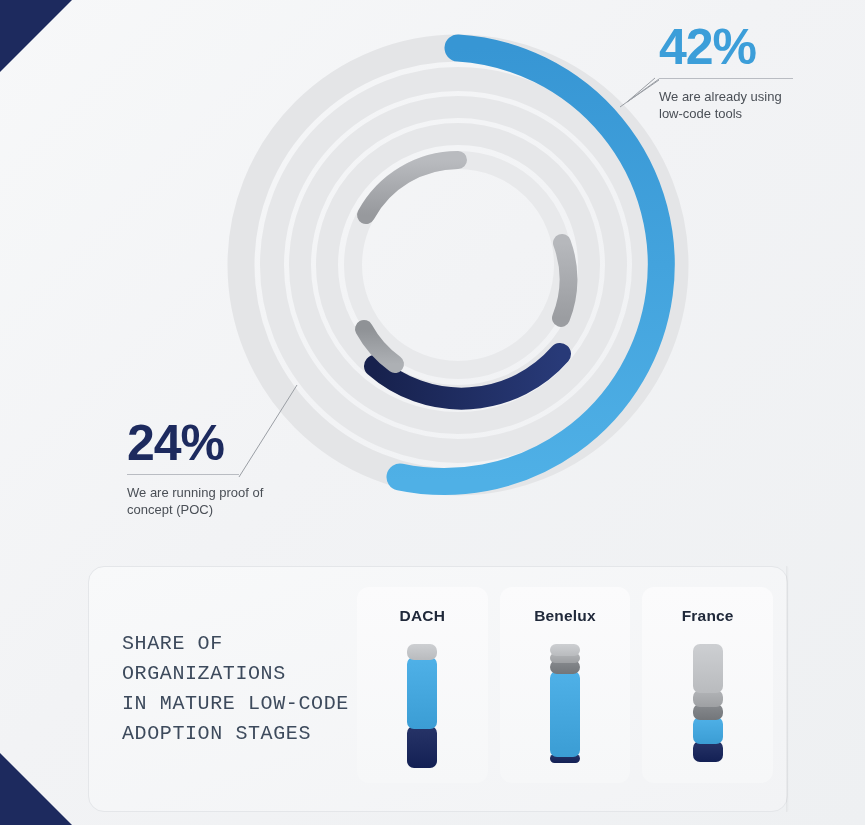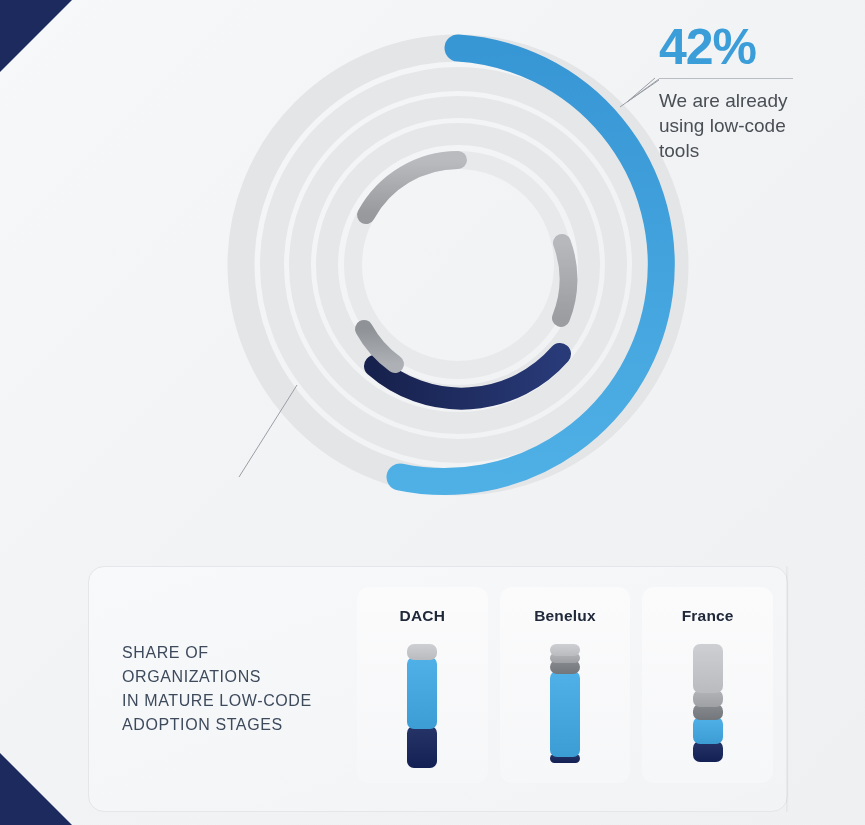--- a/index.html
+++ b/index.html
@@ -59,21 +59,21 @@
     font-weight: 700;
     line-height: 1;
     letter-spacing: -1px;
   }
   .callout .rule {
     height: 1px;
     background: #b9bcc2;
     margin: 6px 0 9px 0;
   }
   .callout .desc {
-    font-size: 19px;
+    font-size: 13px;
     line-height: 1.32;
     color: #4a4f56;
   }
 
   #callout-42 {
     left: 659px;
     top: 22px;
     width: 140px;
   }
   #callout-42 .pct { color: #3c9ed9; }
@@ -98,25 +98,26 @@
     border: 1px solid #e4e6e9;
     border-radius: 16px;
     box-sizing: border-box;
     display: flex;
     align-items: center;
   }
   #panel-title {
     width: 268px;
     padding-left: 33px;
     box-sizing: border-box;
-    font-size: 16px;
+    font-size: 20px;
     letter-spacing: 0.6px;
     line-height: 1.5;
     color: #3d4a5c;
     text-transform: uppercase;
+    font-family: Liberation Mono, monospace;
   }
   #panel-title div { white-space: nowrap; }
 
   #columns {
     flex: 1;
     display: flex;
     gap: 12px;
     padding-right: 14px;
     box-sizing: border-box;
     height: 204px;
@@ -231,20 +232,25 @@
       </g>
     </svg>
   </div>
 
   <div class="callout" id="callout-42">
     <div class="pct">42%</div>
     <div class="rule"></div>
     <div class="desc">We are already using low-code tools</div>
   </div>
 
+  <div class="callout" id="callout-24">
+    <div class="pct">24%</div>
+    <div class="rule"></div>
+    <div class="desc">We are running proof of concept (POC)</div>
+  </div>
 
   <div id="panel">
     <div id="panel-title">
         <div>SHARE OF</div>
         <div>ORGANIZATIONS</div>
         <div>IN MATURE LOW-CODE</div>
         <div>ADOPTION STAGES</div>
       </div>
     <div id="columns">
         <div class="col">

